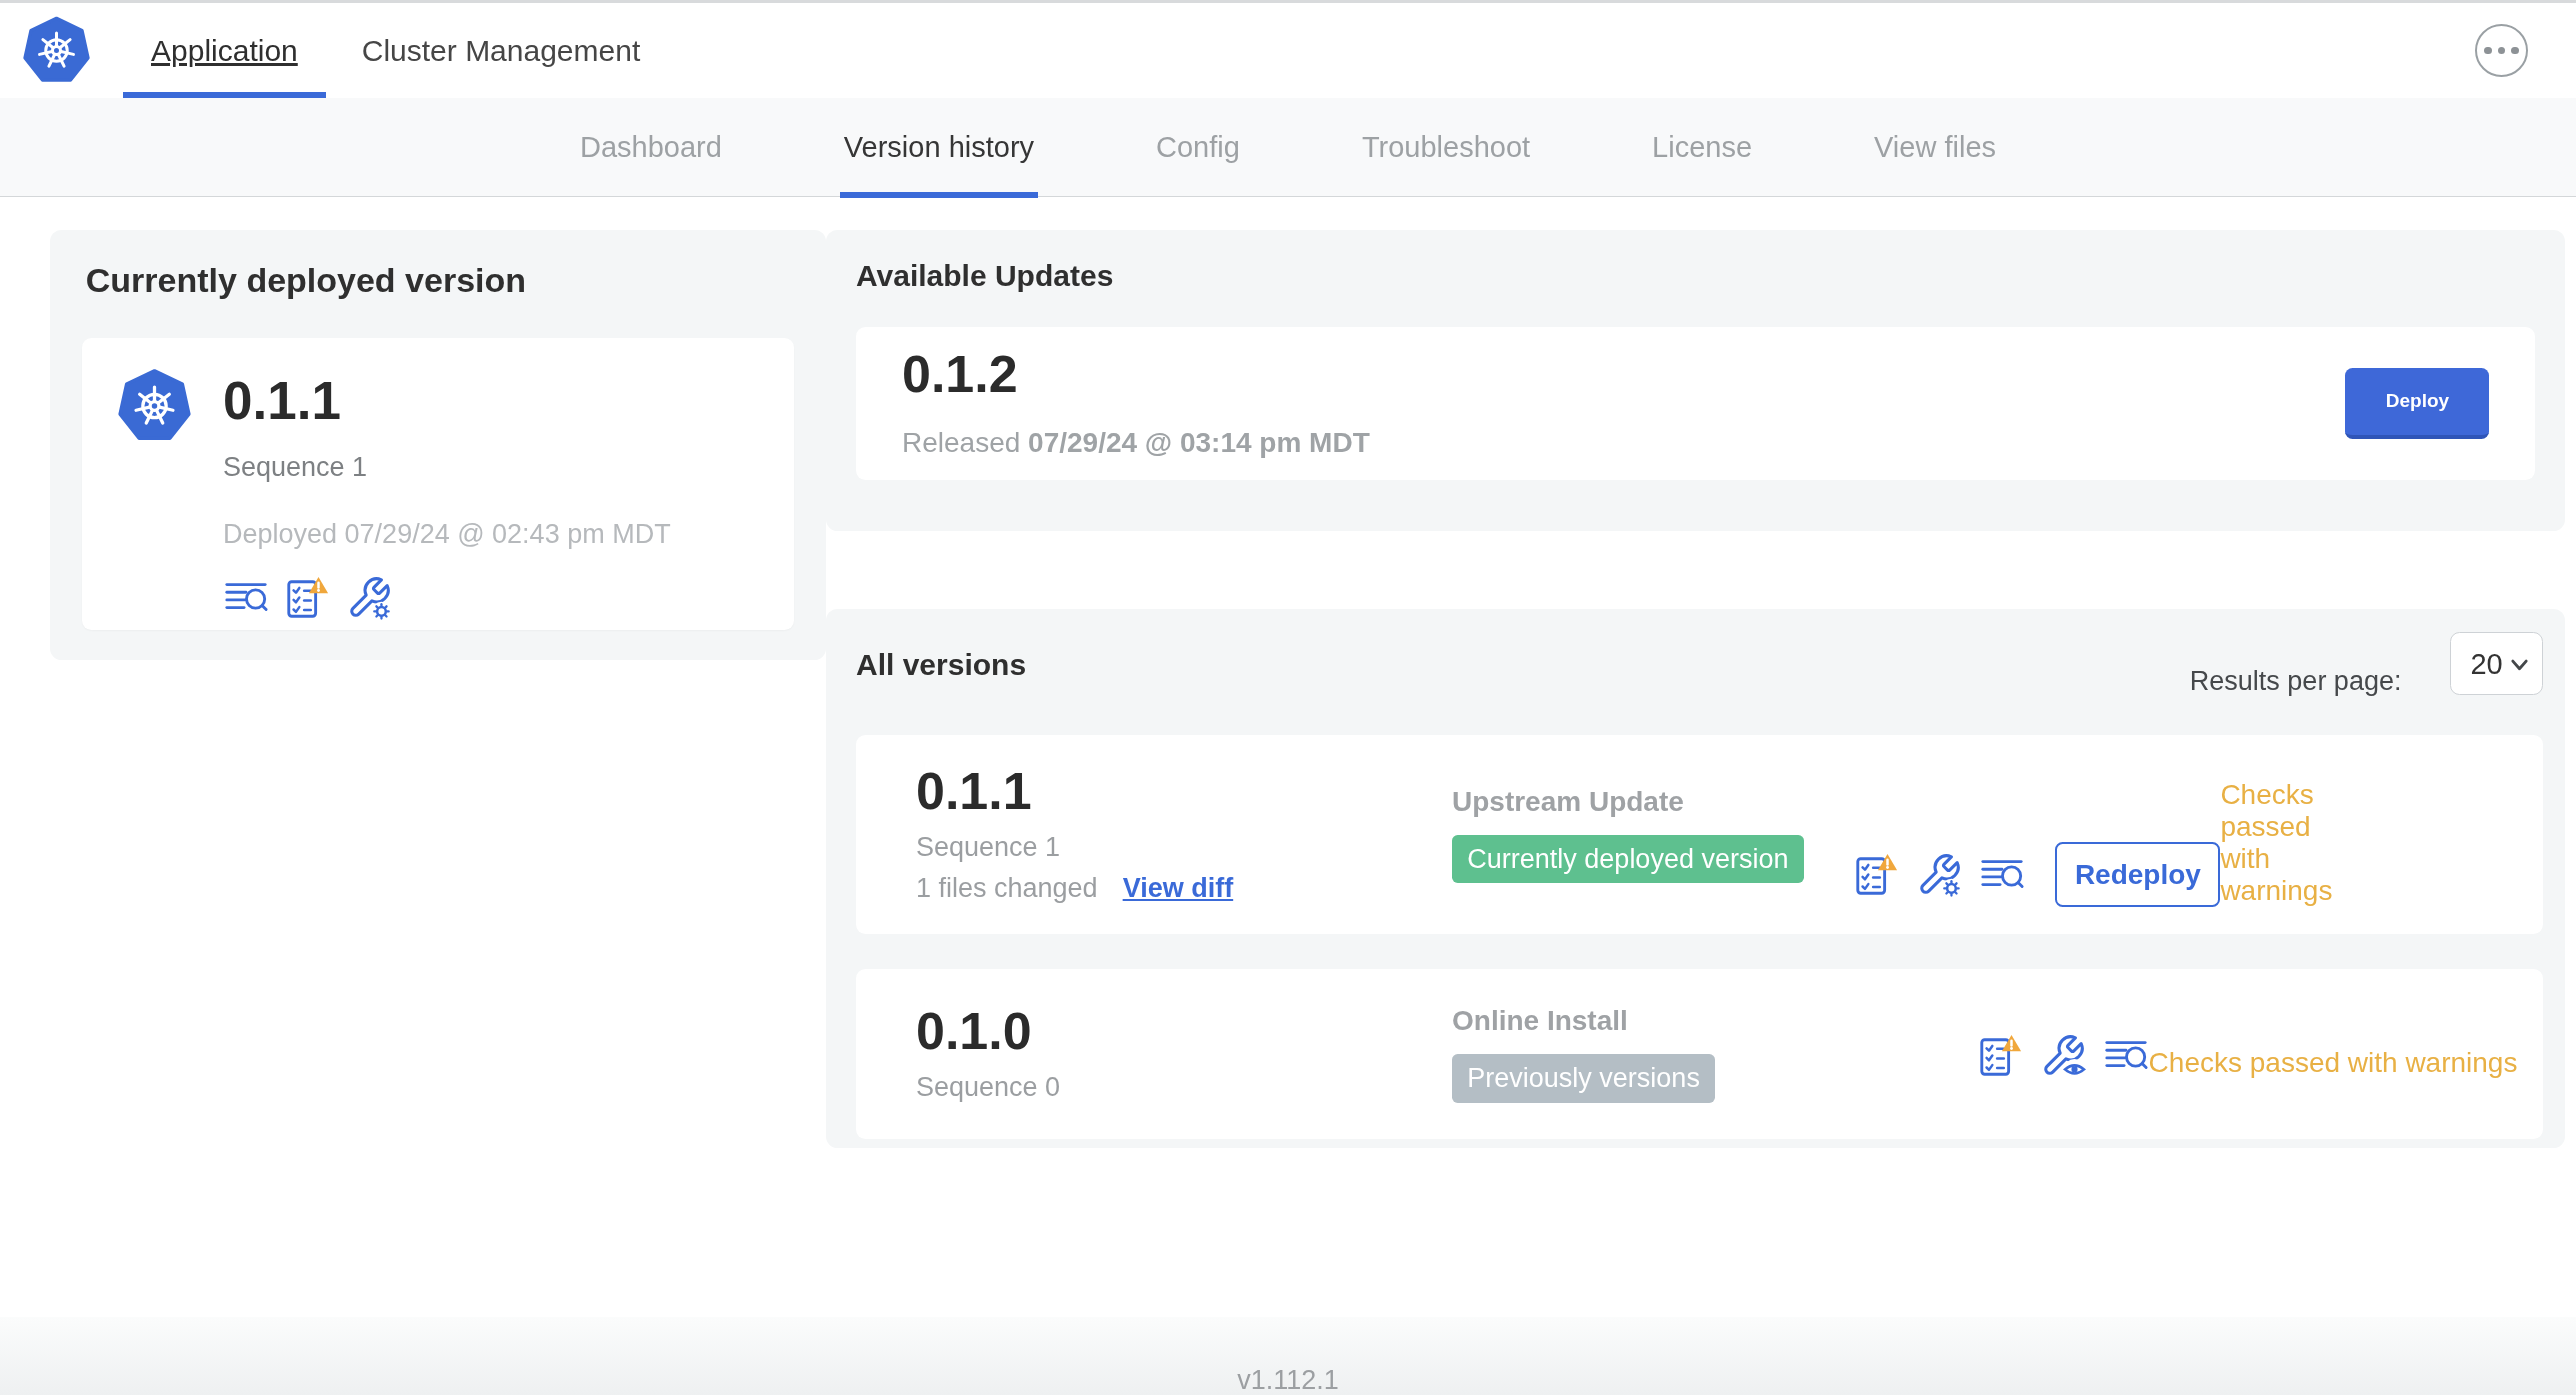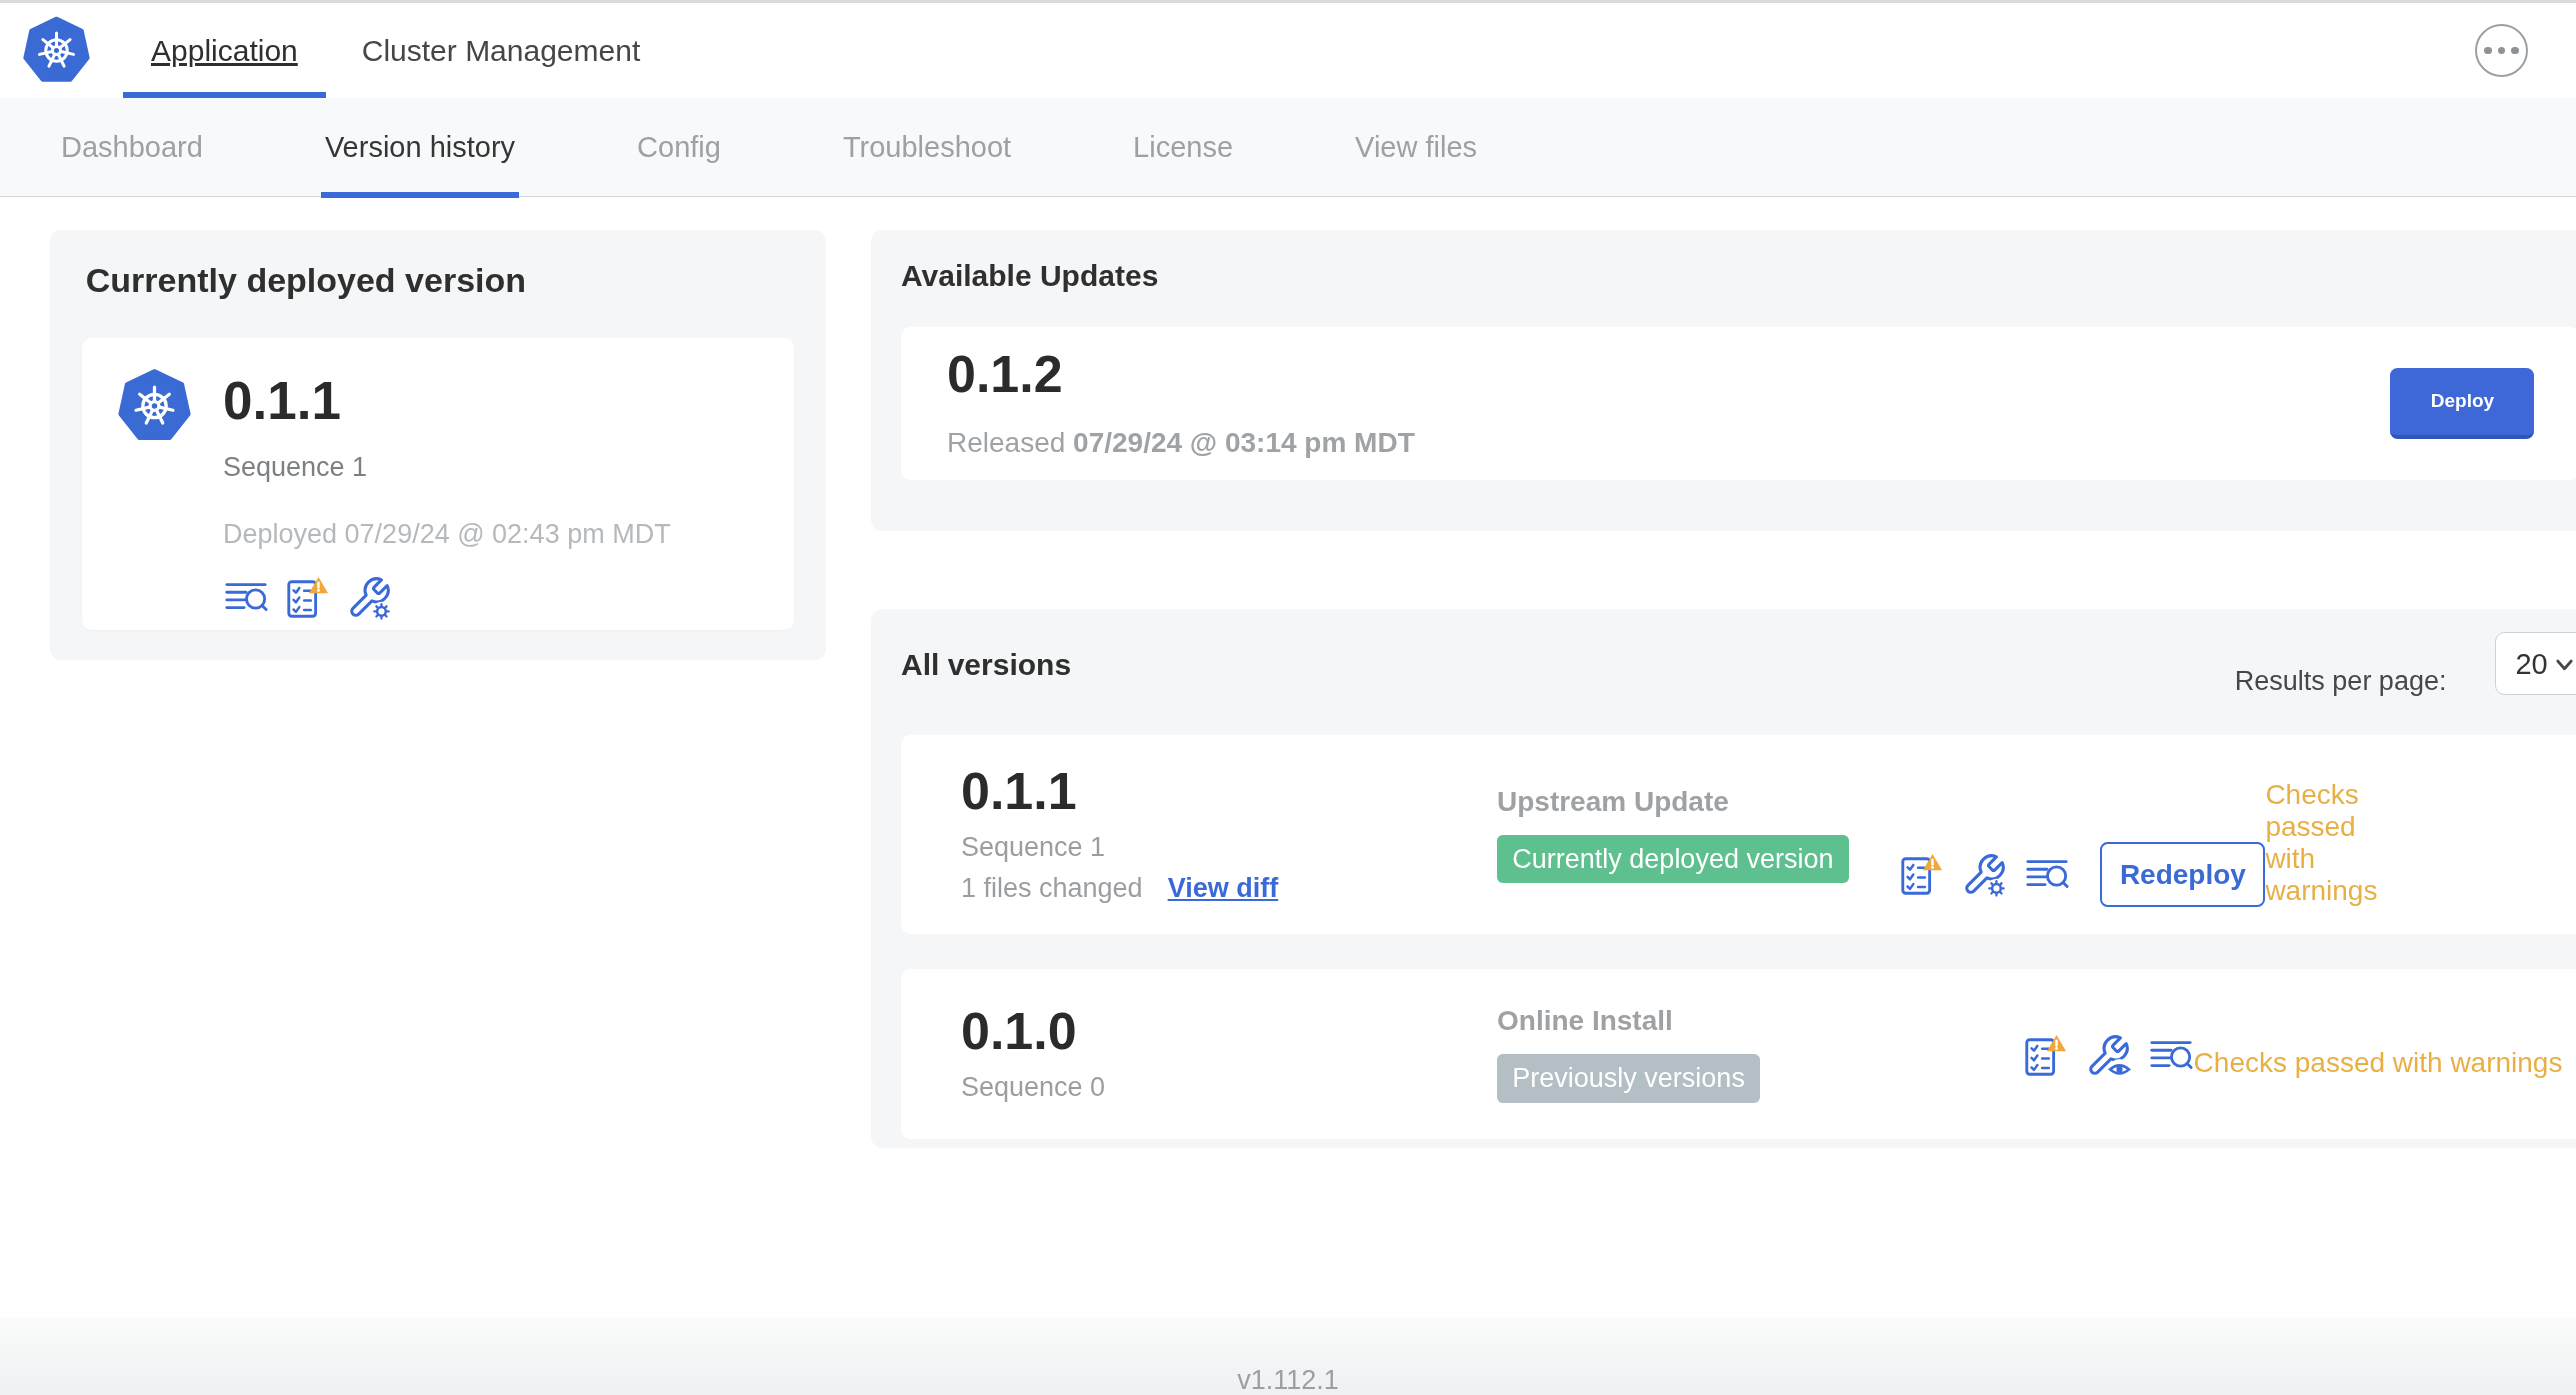--- a/index.html
+++ b/index.html
@@ -27,26 +27,26 @@
   .logo-wrap{align-self:center;width:67px;height:69px;}
   .logo-wrap svg{width:100%;height:100%;display:block;}
   .top-tabs{display:flex;margin-left:29px;}
   .top-tab{position:relative;display:flex;align-items:center;padding:0 32px;font-size:30px;color:#464646;cursor:pointer;}
   .top-tab.active{color:var(--text-dark);text-decoration:underline;}
   .top-tab.active::after{content:"";position:absolute;left:3.8px;right:3.8px;bottom:0;height:5.7px;background:var(--accent);}
   .menu-btn{margin-left:auto;align-self:center;width:53px;height:53px;border-radius:50%;
     border:2.9px solid #9aa0a4;background:#fff;display:flex;align-items:center;justify-content:center;gap:5.7px;cursor:pointer;padding:0;}
   .menu-btn i{width:7.6px;height:7.6px;border-radius:50%;background:#8d9296;display:block;}
   
-  .subnav{height:99px;background:#f8f9fa;border-bottom:1.9px solid #d4d7d9;display:flex;flex:0 0 auto;}
+  .subnav{height:99px;background:#f8f9fa;border-bottom:1.9px solid #d4d7d9;display:flex;justify-content:center;flex:0 0 auto;}
   .subnav-item{position:relative;display:flex;align-items:center;padding:0 61px;font-size:29px;color:#9da1a4;cursor:pointer;white-space:nowrap;}
   .subnav-item.active{color:#363636;font-weight:500;}
   .subnav-item.active::after{content:"";position:absolute;left:57px;right:57px;bottom:-1.9px;height:5.7px;background:var(--accent);}
   
-  main{flex:1 1 auto;display:flex;gap:45px;padding:33px 44px 0 50px;background:#fff;align-items:flex-start;}
+  main{flex:1 1 auto;display:flex;padding:33px 44px 0 50px;background:#fff;align-items:flex-start;}
   .gray-card{background:var(--card-bg);border-radius:11.5px;}
   .white-card{background:#fff;border-radius:9.5px;}
   
   .current-card{width:776px;flex:0 0 776px;height:430px;padding:29px 32px;}
   .current-card h2{margin:1.9px 0 0 3.8px;font-size:34px;font-weight:700;color:var(--text-dark);}
   .current-inner{margin-top:38px;height:292px;padding:27px 36px;display:flex;gap:32px;box-shadow:0 1px 1.9px rgba(0,0,0,.03);}
   .current-logo{width:73px;height:74px;flex:0 0 auto;margin-top:3.8px;}
   .current-logo svg{width:100%;height:100%;display:block;}
   .ver-big{font-size:53px;font-weight:700;line-height:1;color:#2b2b2b;margin-top:9.5px;}
   .current-seq{font-size:27px;color:#7d8083;margin-top:25px;}

